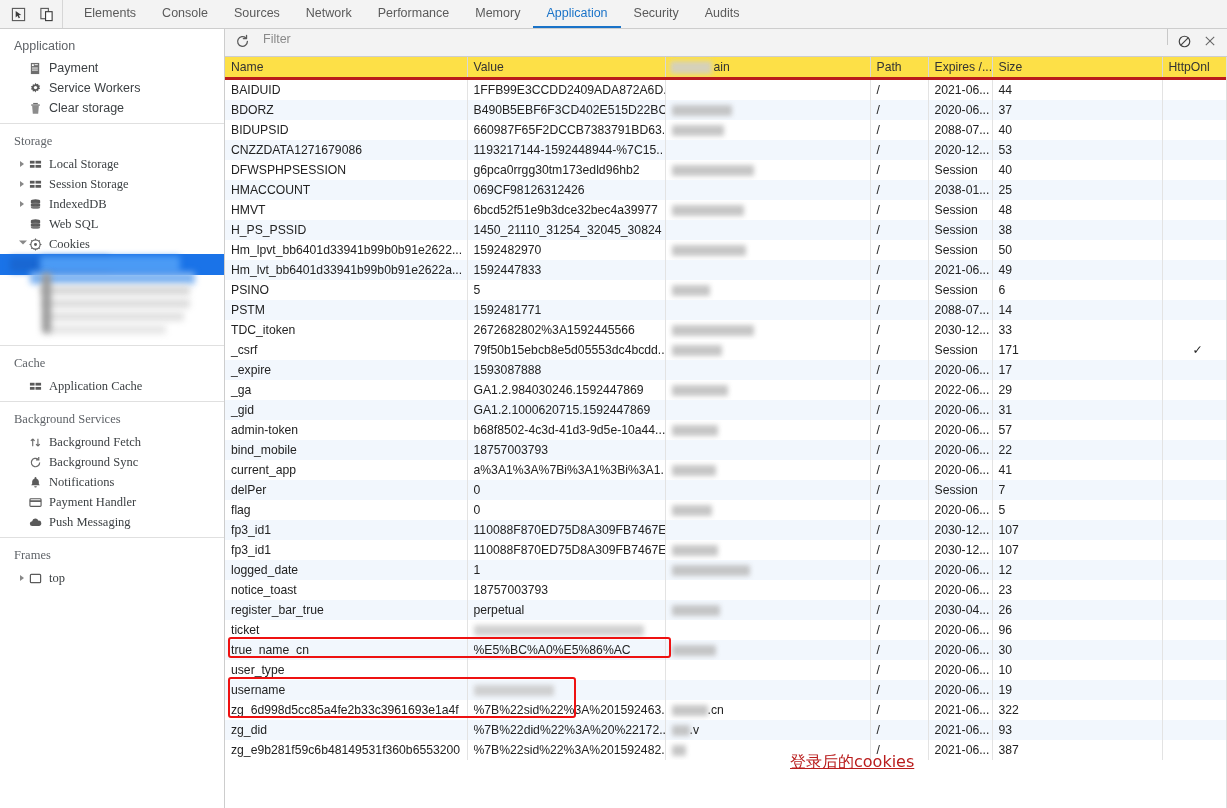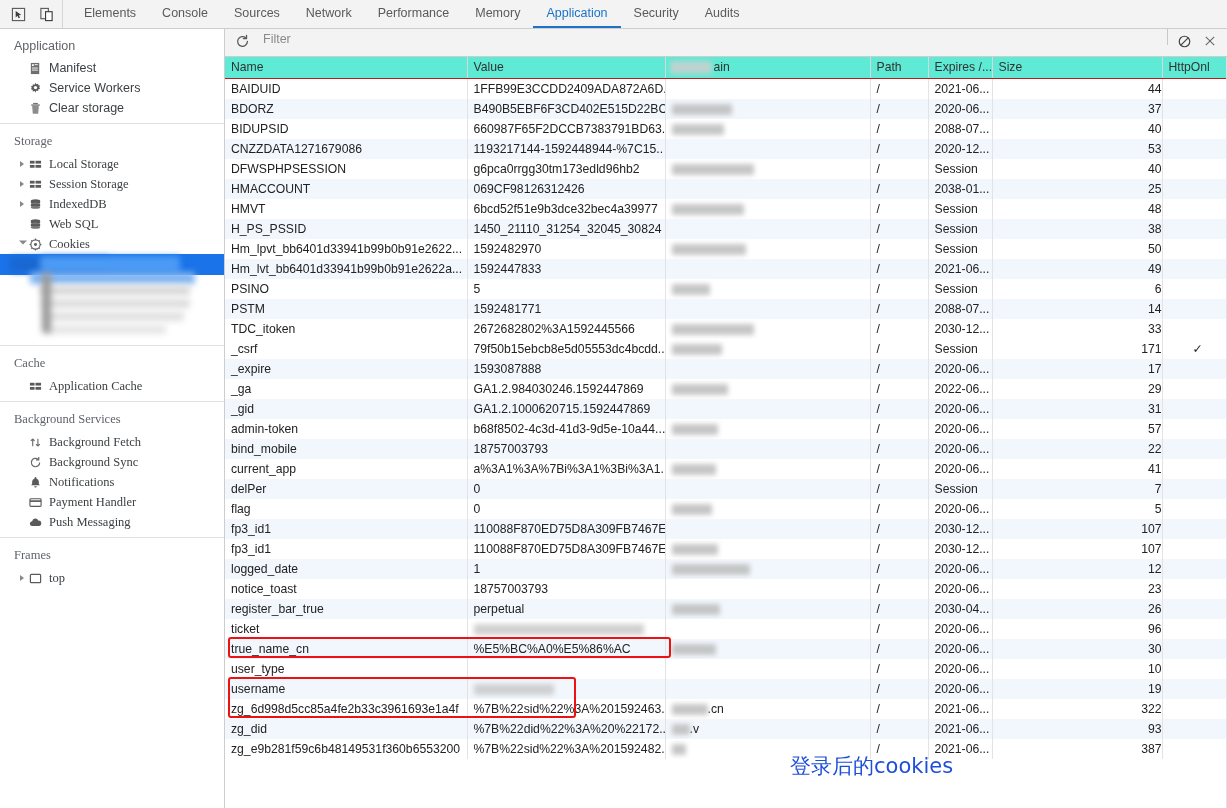--- a/index.html
+++ b/index.html
@@ -133,22 +133,22 @@
   
   .tablewrap { flex: 1 1 auto; overflow: hidden; position: relative; background: #fff; }
   table.cookies {
     width: 1002px;
     border-collapse: collapse;
     table-layout: fixed;
     font-size: 12.2px;
     color: #222;
   }
   table.cookies thead th {
-    background: #5eead4;
-    border-bottom: 1px solid #b91c1c;
+    background: #fde047;
+    border-bottom: 3px solid #b91c1c;
     border-right: 1px solid #d8d8d8;
     font-weight: normal;
     text-align: left;
     font-size: 12.2px;
     color: #333;
     height: 21px;
     padding: 0 0 0 6px;
     white-space: nowrap;
     overflow: hidden;
     position: relative;
@@ -158,21 +158,21 @@
     border-right: 1px solid #e3e3e3;
     height: 20px;
     padding: 0 0 0 6px;
     white-space: nowrap;
     overflow: hidden;
     text-overflow: clip;
     line-height: 20px;
   }
   tbody tr.odd td { background: #ffffff; }
   tbody tr.even td { background: #f2f7fd; }
-  td.num { text-align: right; padding-right: 8px; }
+  td.num { text-align: left; padding-right: 8px; }
   td.ctr { text-align: center; }
   .blurcell {
     display: inline-block;
     height: 11px;
     background: #c9c9c9;
     filter: blur(2.6px);
     border-radius: 1px;
     vertical-align: middle;
     opacity: .85;
   }
@@ -190,25 +190,26 @@
   
   .redbox {
     position: absolute;
     border: 2.5px solid #ee1111;
     border-radius: 3px;
     pointer-events: none;
     z-index: 40;
   }
   .annot {
     position: absolute;
-    color: #1d4ed8;
-    font-size: 21px;
+    color: #b91c1c;
+    font-size: 16px;
     z-index: 41;
     white-space: nowrap;
     font-family: "DejaVu Sans", sans-serif;
+    text-decoration: underline;
   }
   .vscroll-edge {
     position: absolute; top: 0; right: 0; width: 1px; height: 100%;
     background: #e0e0e0;
   }
 </style>
 </head>
 <body>
 
 <div id="app">
@@ -268,21 +269,21 @@
         <div class="sb-item">
           <span class="sb-icon">
             <svg width="13" height="13" viewBox="0 0 14 14">
                 <rect x="2" y="1" width="9" height="12" fill="#6e6e6e"></rect>
                 <rect x="3.2" y="2.4" width="2" height="2" fill="#fff"></rect>
                 <rect x="6" y="2.4" width="3.5" height="1" fill="#fff"></rect>
                 <rect x="3.2" y="6" width="6.3" height="1" fill="#fff"></rect>
                 <rect x="3.2" y="8.2" width="6.3" height="1" fill="#fff"></rect>
               </svg>
           </span>
-          <span>Manifest</span>
+          <span>Payment</span>
         </div>
         <div class="sb-item">
           <span class="sb-icon">
             <svg width="13" height="13" viewBox="0 0 14 14">
                 <path d="M7 0.8l1 1.5 1.8-.5.4 1.8 1.8.5-1 1.6 1 1.6-1.8.5-.4 1.8-1.8-.5L7 11.2 6 9.7l-1.8.5-.4-1.8-1.8-.5 1-1.6-1-1.6 1.8-.5.4-1.8 1.8.5z" fill="#5a5a5a"></path>
                 <circle cx="7" cy="6" r="1.8" fill="#fff"></circle>
               </svg>
           </span>
           <span>Service Workers</span>
         </div>

